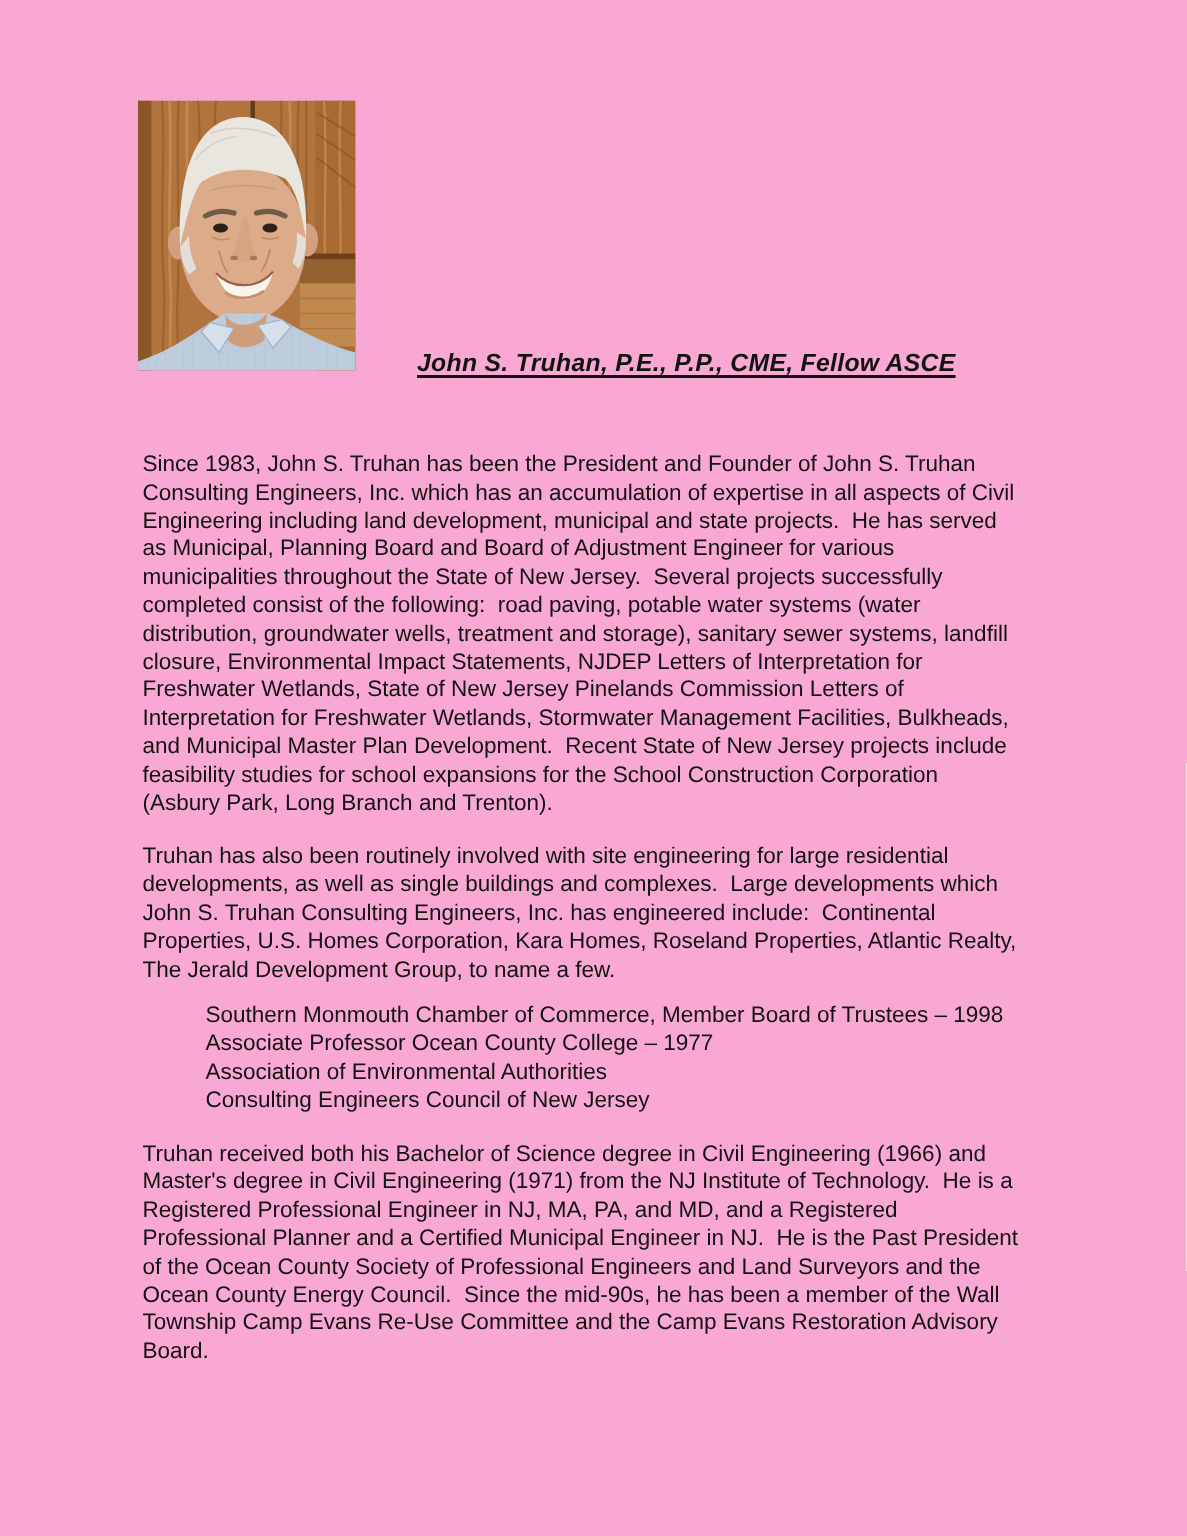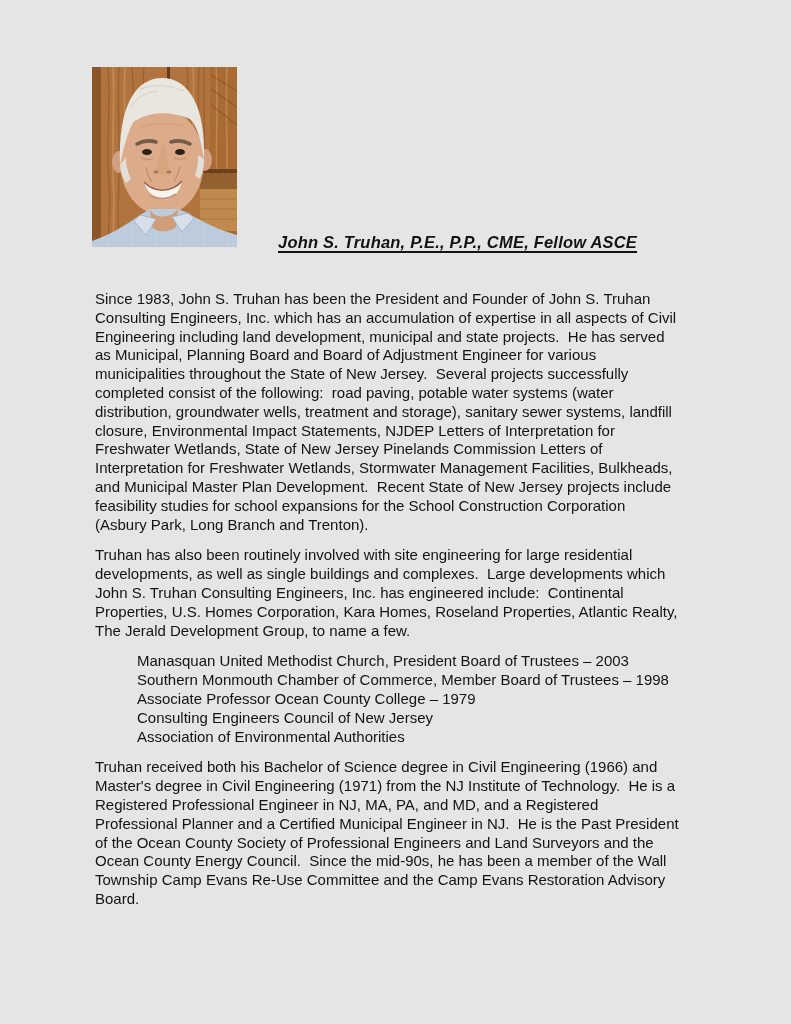--- a/index.html
+++ b/index.html
@@ -1,19 +1,19 @@
 <!DOCTYPE html>
 <html><head>
 <meta charset="utf-8">
 <style>
   html,body{margin:0;padding:0;background:#ffffff;}
   .page{
     position:relative;
     width:791px;height:1024px;
-    background:#e5e5e5;
+    background:#f9a8d4;
     font-family:"Liberation Sans","DejaVu Sans",sans-serif;
     color:#131313;
     overflow:hidden;
   }
   .portrait{
     position:absolute;left:92px;top:67px;width:145px;height:180px;
   }
   .doc-title{
     position:absolute;left:278px;top:233px;
     font-size:16.5px;font-weight:bold;font-style:italic;
@@ -21,21 +21,21 @@
     text-decoration:underline;
     text-decoration-thickness:2px;
     text-underline-offset:3px;
     white-space:nowrap;
   }
   .content{
     position:absolute;left:95px;top:284px;width:645px;
     font-size:15px;line-height:18.8px;
   }
   .para{
-    margin:6px 0 12px 0;
+    margin:17px 0 12px 0;
     white-space:pre-wrap;
   }
   .affil{
     list-style:none;
     margin:0 0 12px 0;
     padding:0 0 0 42px;
   }
   .affil li{white-space:pre-wrap;}
 </style>
 </head>
@@ -131,25 +131,24 @@
 Interpretation for Freshwater Wetlands, Stormwater Management Facilities, Bulkheads,
 and Municipal Master Plan Development.  Recent State of New Jersey projects include
 feasibility studies for school expansions for the School Construction Corporation
 (Asbury Park, Long Branch and Trenton).</p>
     <p class="para">Truhan has also been routinely involved with site engineering for large residential
 developments, as well as single buildings and complexes.  Large developments which
 John S. Truhan Consulting Engineers, Inc. has engineered include:  Continental
 Properties, U.S. Homes Corporation, Kara Homes, Roseland Properties, Atlantic Realty,
 The Jerald Development Group, to name a few.</p>
     <ul class="affil">
-      <li>Manasquan United Methodist Church, President Board of Trustees – 2003</li>
       <li>Southern Monmouth Chamber of Commerce, Member Board of Trustees – 1998</li>
-      <li>Associate Professor Ocean County College – 1979</li>
+      <li>Associate Professor Ocean County College – 1977</li>
+      <li>Association of Environmental Authorities</li>
       <li>Consulting Engineers Council of New Jersey</li>
-      <li>Association of Environmental Authorities</li>
     </ul>
     <p class="para">Truhan received both his Bachelor of Science degree in Civil Engineering (1966) and
 Master's degree in Civil Engineering (1971) from the NJ Institute of Technology.  He is a
 Registered Professional Engineer in NJ, MA, PA, and MD, and a Registered
 Professional Planner and a Certified Municipal Engineer in NJ.  He is the Past President
 of the Ocean County Society of Professional Engineers and Land Surveyors and the
 Ocean County Energy Council.  Since the mid-90s, he has been a member of the Wall
 Township Camp Evans Re-Use Committee and the Camp Evans Restoration Advisory
 Board.</p>
   </div>

